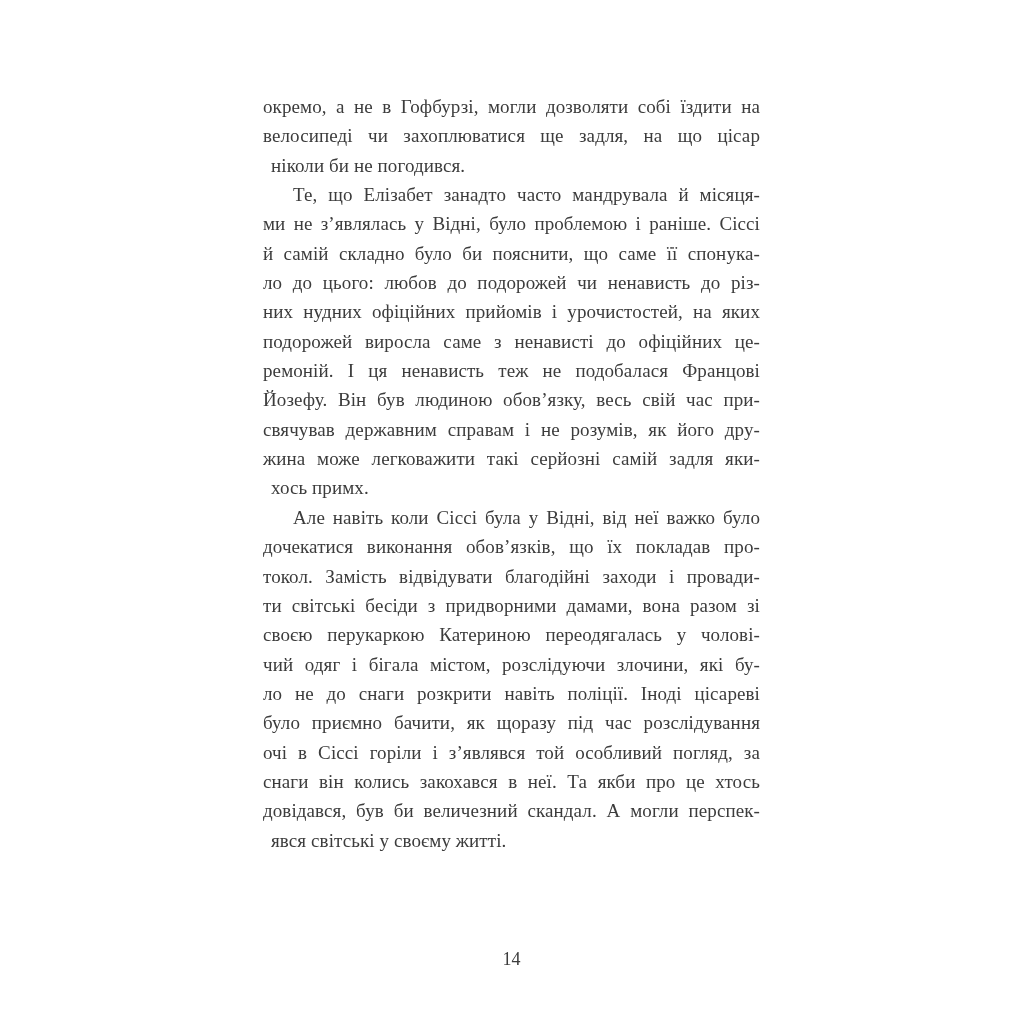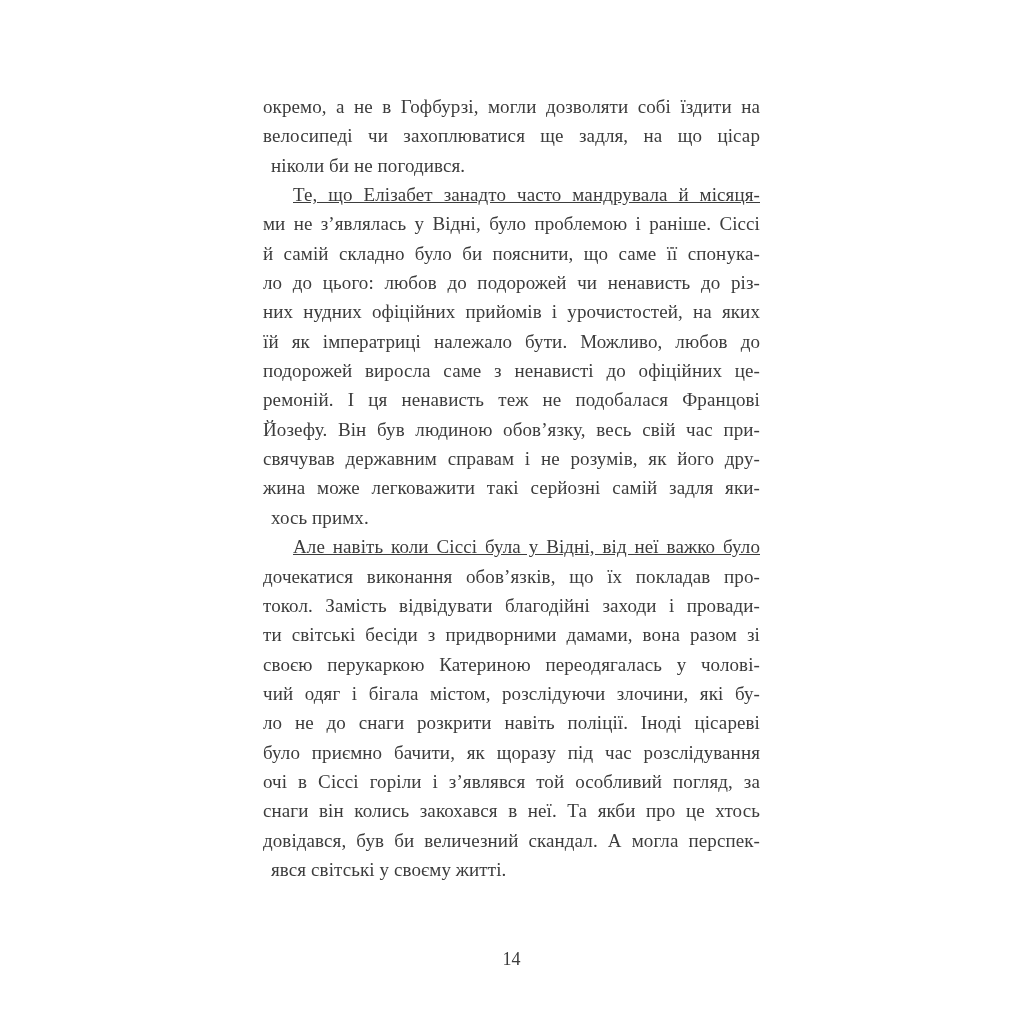--- a/index.html
+++ b/index.html
@@ -25,21 +25,20 @@
   .text-line {
     font-size: 19px;
     line-height: 29.35px;
     text-align: justify;
     text-align-last: justify;
     white-space: normal;
     letter-spacing: 0.1px;
   }
   .text-line.indent {
     padding-left: 30px;
-    text-decoration: underline;
   }
   .text-line.para-end {
     text-align-last: left;
     margin-left: 8px;
   }
   .page-number {
     position: absolute;
     left: 263px;
     top: 946px;
     width: 497px;
@@ -56,34 +55,33 @@
 <div class="book-page">
   <div class="text-block">
       <div class="text-line">окремо, а не в Гофбурзі, могли дозволяти собі їздити на</div>
       <div class="text-line">велосипеді чи захоплюватися ще задля, на що цісар</div>
       <div class="text-line para-end">ніколи би не погодився.</div>
       <div class="text-line indent">Те, що Елізабет занадто часто мандрувала й місяця-</div>
       <div class="text-line">ми не з’являлась у Відні, було проблемою і раніше. Сіссі</div>
       <div class="text-line">й самій складно було би пояснити, що саме її спонука-</div>
       <div class="text-line">ло до цього: любов до подорожей чи ненависть до різ-</div>
       <div class="text-line">них нудних офіційних прийомів і урочистостей, на яких</div>
-      <div class="text-line">їй як імператриці належало бути. Можливо, любов до</div>
       <div class="text-line">подорожей виросла саме з ненависті до офіційних це-</div>
       <div class="text-line">ремоній. І ця ненависть теж не подобалася Францові</div>
       <div class="text-line">Йозефу. Він був людиною обов’язку, весь свій час при-</div>
       <div class="text-line">свячував державним справам і не розумів, як його дру-</div>
       <div class="text-line">жина може легковажити такі серйозні самій задля яки-</div>
       <div class="text-line para-end">хось примх.</div>
       <div class="text-line indent">Але навіть коли Сіссі була у Відні, від неї важко було</div>
       <div class="text-line">дочекатися виконання обов’язків, що їх покладав про-</div>
       <div class="text-line">токол. Замість відвідувати благодійні заходи і провади-</div>
       <div class="text-line">ти світські бесіди з придворними дамами, вона разом зі</div>
       <div class="text-line">своєю перукаркою Катериною переодягалась у чолові-</div>
       <div class="text-line">чий одяг і бігала містом, розслідуючи злочини, які бу-</div>
       <div class="text-line">ло не до снаги розкрити навіть поліції. Іноді цісареві</div>
       <div class="text-line">було приємно бачити, як щоразу під час розслідування</div>
       <div class="text-line">очі в Сіссі горіли і з’являвся той особливий погляд, за</div>
       <div class="text-line">снаги він колись закохався в неї. Та якби про це хтось</div>
-      <div class="text-line">довідався, був би величезний скандал. А могла перспек-</div>
+      <div class="text-line">довідався, був би величезний скандал. А могли перспек-</div>
       <div class="text-line para-end">явся світські у своєму житті.</div>
     </div>
   <div class="page-number">14</div>
 </div>
 
 </body></html>

